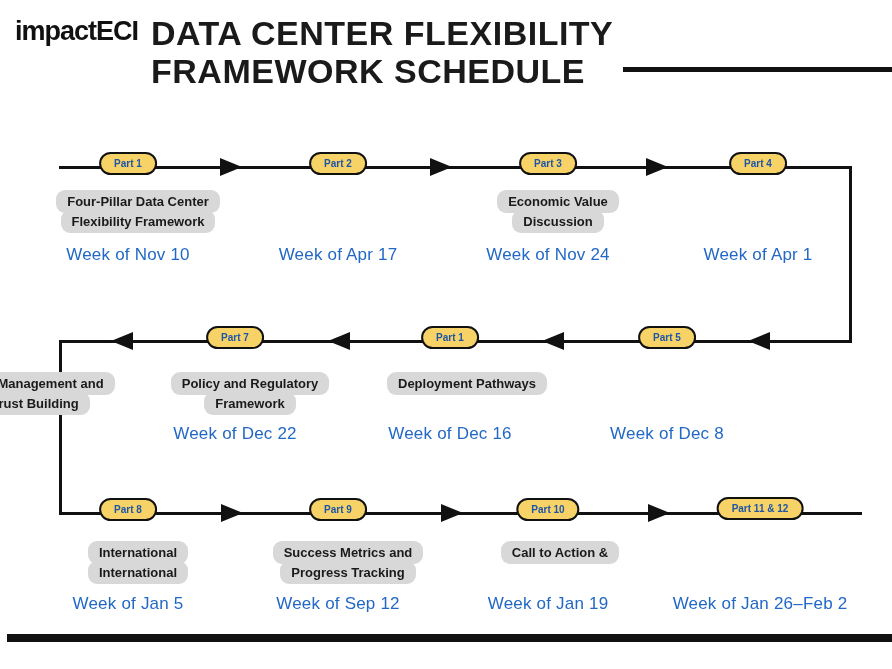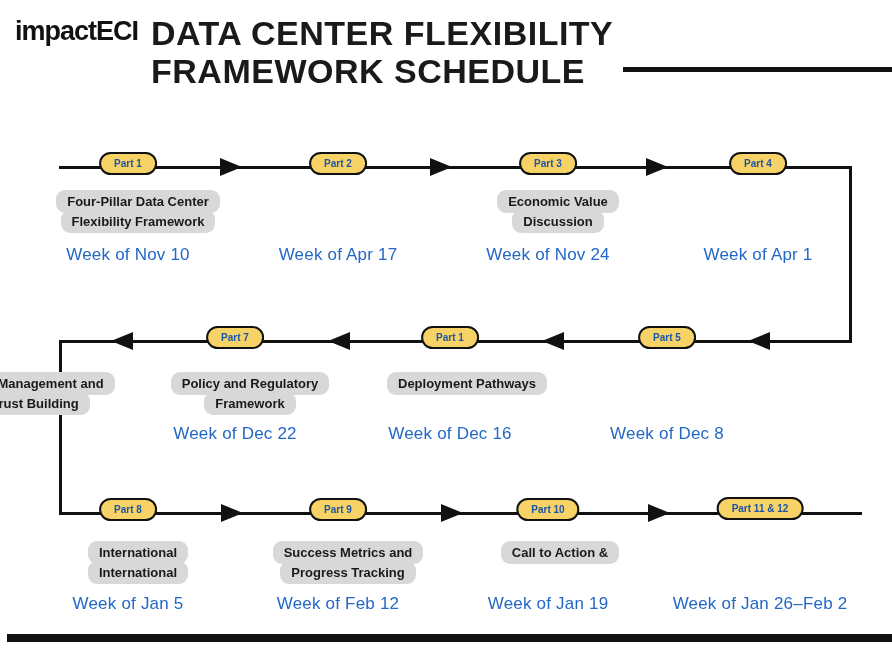--- a/index.html
+++ b/index.html
@@ -187,21 +187,21 @@
     </div>
     <div class="week" style="top:594px">Week of Jan 5</div>
   </div>
 
   <div class="node" style="left:331px">
     <div class="pill" style="top:498px">Part 9</div>
     <div class="label" style="top:541px">
       <span class="line-wrap"><span class="label-line">International</span></span>
       <span class="line-wrap"><span class="label-line">International</span></span>
     </div>
-    <div class="week" style="top:594px">Week of Feb 12</div>
+    <div class="week" style="top:594px">Week of Sep 12</div>
   </div>
 
   <div class="node" style="left:541px">
     <div class="pill" style="top:498px">Part 10</div>
     <div class="label" style="top:541px">
       <span class="line-wrap"><span class="label-line">Success Metrics and</span></span>
       <span class="line-wrap"><span class="label-line">Progress Tracking</span></span>
     </div>
     <div class="week" style="top:594px">Week of Jan 19</div>
   </div>

